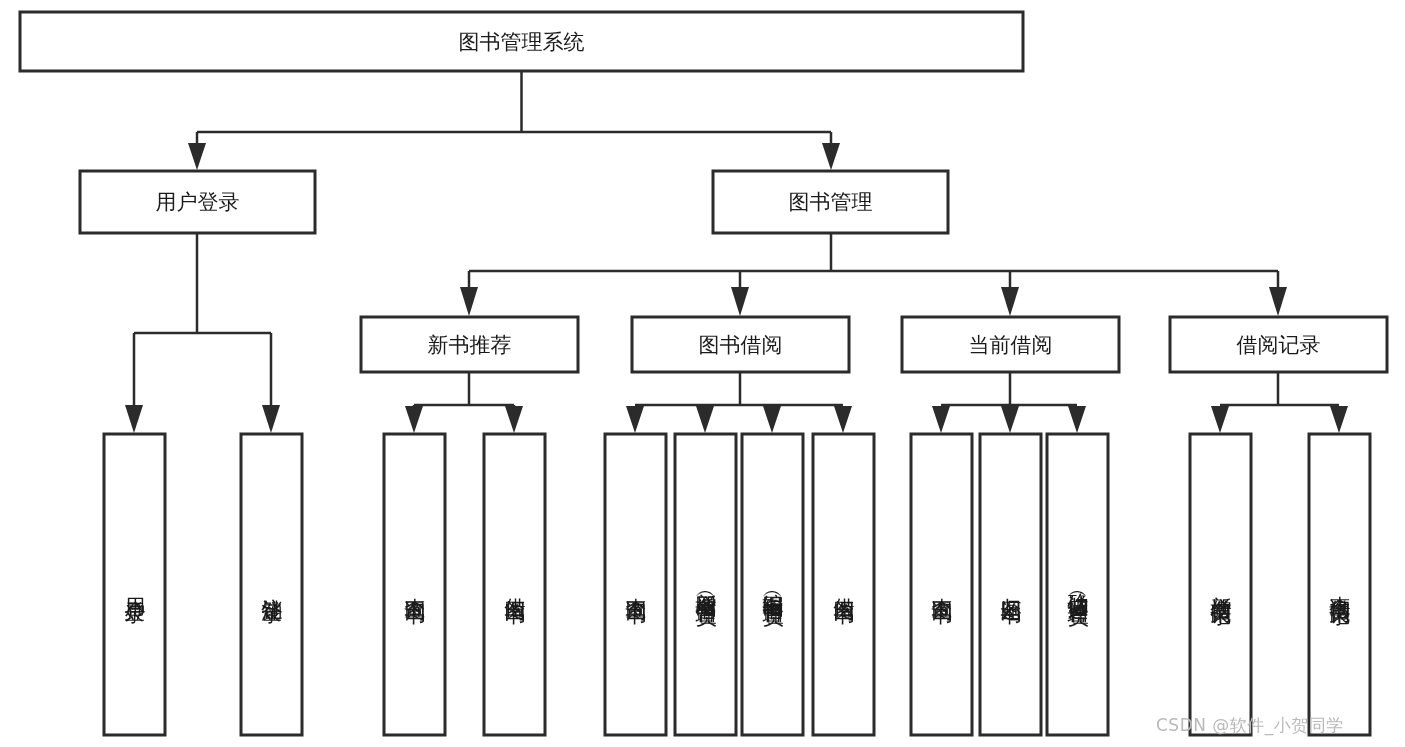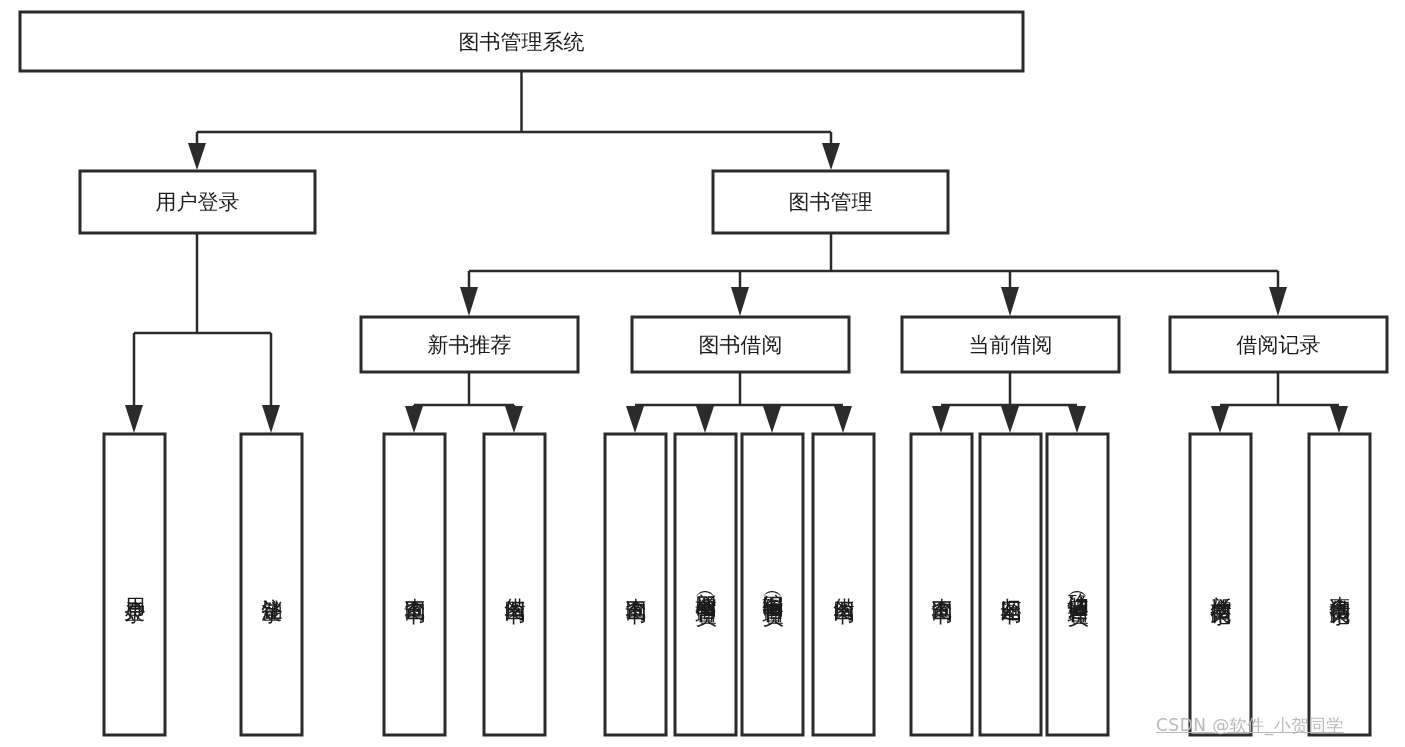--- a/index.html
+++ b/index.html
@@ -189,15 +189,15 @@
   <div class="label-vert" style="left:742px; top:434px; width:61px; height:301px;">编辑图书（管理员）</div>
   <div class="label-vert" style="left:813px; top:434px; width:61px; height:301px;">借阅图书</div>
 
   <div class="label-vert" style="left:911px; top:434px; width:61px; height:301px;">查询图书</div>
   <div class="label-vert" style="left:980px; top:434px; width:61px; height:301px;">归还图书</div>
   <div class="label-vert" style="left:1047px; top:434px; width:61px; height:301px;">确认归还（管理员）</div>
 
   <div class="label-vert" style="left:1190px; top:434px; width:61px; height:301px;">新增借阅记录</div>
   <div class="label-vert" style="left:1309px; top:434px; width:61px; height:301px;">查询借阅记录</div>
 
-  <div class="watermark" style="left:1156px; top:714px;text-decoration:underline;">CSDN @软件_小贺同学</div>
+  <div class="watermark" style="left:1156px; top:714px;">CSDN @软件_小贺同学</div>
 
 </div>
 
 </body></html>

